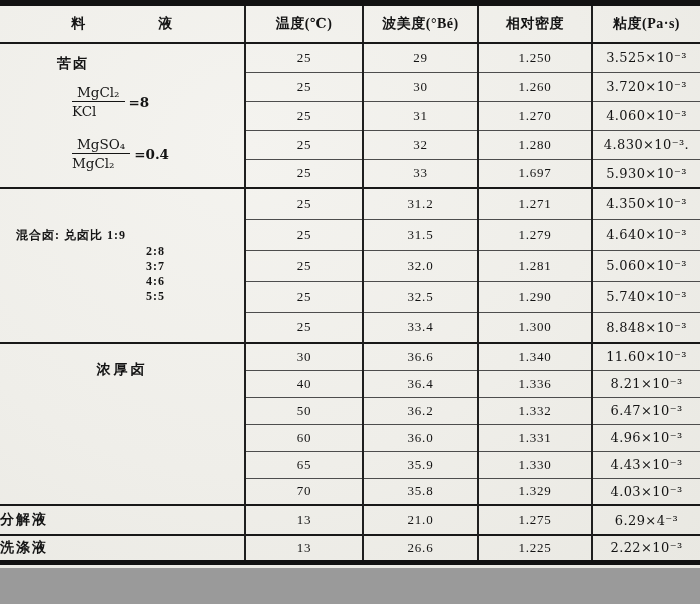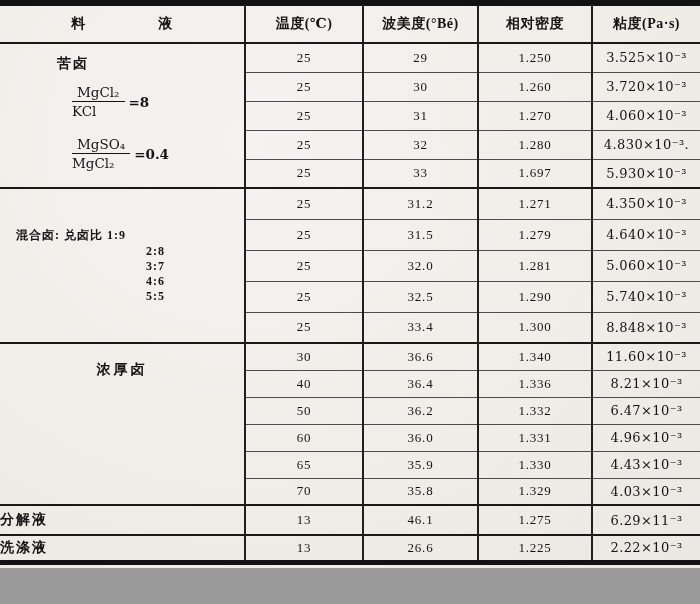--- a/index.html
+++ b/index.html
@@ -195,23 +195,23 @@
         <td class="data">35.8</td>
         <td class="data">1.329</td>
         <td class="data visc">4.03×10⁻³</td>
       </tr>
     </tbody>
 
     <tbody class="s4">
       <tr>
         <td class="label-cell label-center">分解液</td>
         <td class="data">13</td>
-        <td class="data">46.1</td>
+        <td class="data">21.0</td>
         <td class="data">1.275</td>
-        <td class="data visc">6.29×11⁻³</td>
+        <td class="data visc">6.29×4⁻³</td>
       </tr>
     </tbody>
 
     <tbody class="s5">
       <tr>
         <td class="label-cell label-center">洗涤液</td>
         <td class="data">13</td>
         <td class="data">26.6</td>
         <td class="data">1.225</td>
         <td class="data visc">2.22×10⁻³</td>

